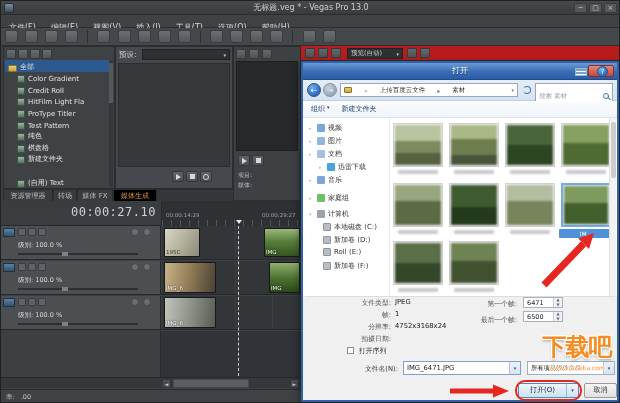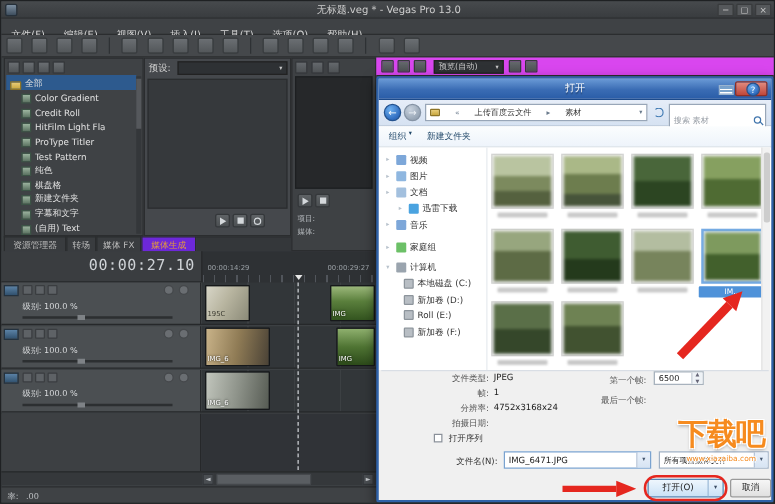--- a/index.html
+++ b/index.html
@@ -21,36 +21,36 @@
   .genpanel{left:2px;top:45px;width:112px;height:143px;background:#3f4245;border:1px solid #2b2d2f}
   .gticon{position:absolute;width:10px;height:10px;background:linear-gradient(#6b6f73,#505457);border:1px solid #36393c;border-radius:1px;top:2px}
   .tree-row{position:absolute;left:1px;width:104px;height:11.6px;display:flex;align-items:flex-end;gap:3px;font-size:7px;color:#e2e2e2;padding-left:12px;overflow:hidden;white-space:nowrap}
   .tree-row.sel{background:#2d5a8e;padding-left:3px}
   .gfolder{width:9px;height:7px;background:linear-gradient(#e8cd79,#c9a83f);border:1px solid #8d7426;border-radius:1px;flex:0 0 auto}
   .gsq{width:8px;height:8px;background:linear-gradient(#9db5a0,#5a7160);border:1px solid #3c5446;flex:0 0 auto}
   .treescroll{position:absolute;right:1px;top:14px;width:4px;height:126px;background:#34373a}
   .treescroll i{position:absolute;left:0;top:2px;width:4px;height:40px;background:#55585c}
   
   .dtab{position:absolute;top:188px;height:12px;font-size:7px;line-height:12px;text-align:center;color:#bdbdbd;background:#393c3f;border:1px solid #2a2c2e;border-bottom:none}
-  .dtab.active{background:#6d28d9;color:#e39a3b}
+  .dtab.active{background:#000000;color:#e39a3b}
   .tabfill{left:156px;top:188px;width:144px;height:12px;background:#34373a;border-top:1px solid #2a2c2e}
   
   .presetpanel{left:114px;top:45px;width:118px;height:143px;background:#45484c;border:1px solid #2b2d2f}
   .plabel{position:absolute;left:3px;top:3px;font-size:7.5px;color:#d0d0d0}
   .dcombo{position:absolute;background:#2e3134;border:1px solid #222;color:#c9c9c9;font-size:6.5px;display:flex;align-items:center;justify-content:space-between;padding:0 3px}
   .presetbody{position:absolute;left:2px;top:16px;width:112px;height:104px;background:#36393c;border:1px solid #2b2d2f}
   .tbtn{position:absolute;width:12px;height:11px;background:linear-gradient(#5f6366,#4b4f52);border:1px solid #35383b;border-radius:2px;display:flex;align-items:center;justify-content:center}
   .play-tri{width:0;height:0;border-left:5px solid #d4d8db;border-top:3.5px solid transparent;border-bottom:3.5px solid transparent}
   .stop-sq{width:5px;height:5px;background:#d4d8db}
   .loop-dot{width:6px;height:6px;border:1.4px solid #d4d8db;border-radius:50%}
   .midpanel{left:232px;top:45px;width:68px;height:155px;background:#3e4144;border:1px solid #2b2d2f}
   .midscreen{position:absolute;left:2px;top:14px;width:62px;height:90px;background:#26282a;border:1px solid #1d1f21}
   .minitext{position:absolute;font-size:6px;color:#b5b9bd;white-space:nowrap}
   
-  .prevstrip{left:300px;top:45px;width:320px;height:15px;background:#d946ef;border-bottom:1px solid #2b2d2f}
+  .prevstrip{left:300px;top:45px;width:320px;height:15px;background:#b91c1c;border-bottom:1px solid #2b2d2f}
   .pico{position:absolute;top:2px;width:10px;height:10px;background:linear-gradient(#65696d,#4e5255);border:1px solid #36393c;border-radius:1px}
   
   .tlheader{left:0;top:200px;width:300px;height:25px;background:#3a3d40;border-bottom:1px solid #26282a}
   .timecode{position:absolute;left:70px;top:4px;font-family:"DejaVu Sans Mono",monospace;font-size:12px;letter-spacing:.5px;color:#ced2d6}
   .ruler{position:absolute;left:160px;top:0;width:140px;height:25px;background:#2e3134;border-left:1px solid #26282a}
   .ruler .ticks{position:absolute;left:0;bottom:0;width:140px;height:6px;background-image:repeating-linear-gradient(90deg,#51555b 0 1px,transparent 1px 9px)}
   .rlabel{position:absolute;top:11px;font-size:5.5px;color:#9ba1a6;white-space:nowrap}
   .marker{position:absolute;width:0;height:0;border-left:3px solid transparent;border-right:3px solid transparent;border-top:4px solid #e8e8e8}
   .trackrow{position:absolute;left:0;width:300px;height:34px}
   .thead{position:absolute;left:0;top:0;width:160px;height:34px;background:#4b4f52;border-bottom:1px solid #26282a;border-right:1px solid #26282a}
@@ -201,24 +201,20 @@
       <span>纯色</span>
     </div>
     <div class="tree-row" style="top:94.2px">
       <span class="gsq"></span>
       <span>棋盘格</span>
     </div>
     <div class="tree-row" style="top:105.8px">
       <span class="gsq"></span>
       <span>新建文件夹</span>
     </div>
-    <div class="tree-row" style="top:117.4px">
-      <span class="gsq"></span>
-      <span>字幕和文字</span>
-    </div>
     <div class="tree-row" style="top:129px">
       <span class="gsq"></span>
       <span>(自用) Text</span>
     </div>
     <div class="treescroll">
         <i></i>
       </div>
   </div>
 
   <div class="dtab" style="left:2px;width:50px">资源管理器</div>
@@ -511,21 +507,21 @@
     <span class="ival" style="left:56px;top:283px;color:#333">打开序列</span>
     <span class="ilabel" style="left:146px;top:236px;width:68px">第一个帧:</span>
     <div class="ibox" style="left:220px;top:234px">
       <span>6471</span>
       <span class="spin">
           <span>▲</span>
           <span>▼</span>
         </span>
     </div>
     <span class="ilabel" style="left:146px;top:252px;width:68px">最后一个帧:</span>
-    <div class="ibox" style="left:220px;top:234px">
+    <div class="ibox" style="left:220px;top:248px">
       <span>6500</span>
       <span class="spin">
           <span>▲</span>
           <span>▼</span>
         </span>
     </div>
 
     <span class="ilabel" style="left:40px;top:301px;width:55px;color:#333">文件名(N):</span>
     <div class="fncombo" style="left:100px;top:298px;width:118px">
       <span>IMG_6471.JPG</span>

